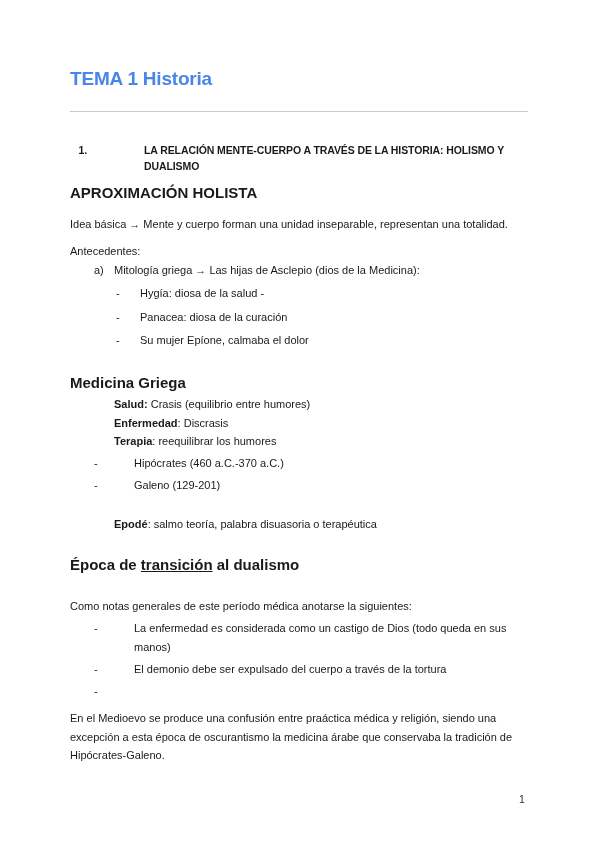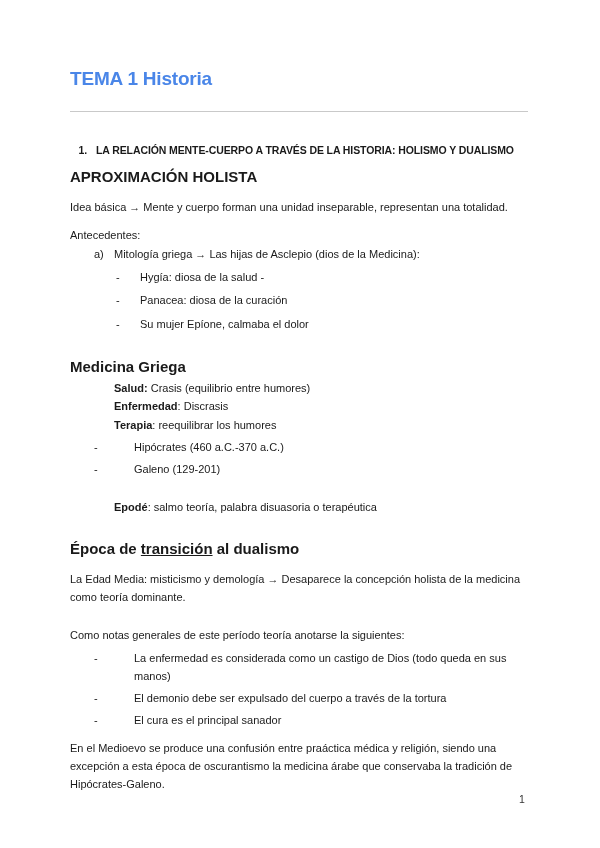--- a/index.html
+++ b/index.html
@@ -57,20 +57,21 @@
   }
   .num-heading .num {
     width: 26px;
     flex: 0 0 26px;
     text-align: right;
     padding-right: 9px;
     box-sizing: border-box;
   }
   .num-heading .htext {
     flex: 1;
+    margin-left: 48px;
   }
 
   
   .bold-line {
     font-size: 15px;
     font-weight: bold;
     line-height: 1.62;
     margin-top: 7px;
   }
   .para {
@@ -230,38 +231,36 @@
     <div class="def">
       <b>Epodé</b><span>: salmo teoría, palabra disuasoria o terapéutica</span>
     </div>
 
     <div class="spacer-lg"></div>
 
     <div class="bold-line" style="margin-top:0;">
       <span>Época de </span><span class="underline-word">transición</span><span> al dualismo</span>
     </div>
 
-    <div class="para">La Edad Media: misticismo y demología → Desaparece la concepción holista de la medicina como teoría dominante.</div>
 
     <div class="spacer-lg"></div>
 
-    <div class="para tight">Como notas generales de este período teoría anotarse la siguientes:</div>
+    <div class="para tight">Como notas generales de este período médica anotarse la siguientes:</div>
 
     <div>
       <div class="li-dash2">
         <span class="marker">-</span>
         <span class="txt">La enfermedad es considerada como un castigo de Dios (todo queda en sus manos)</span>
       </div>
       <div class="li-dash2">
         <span class="marker">-</span>
         <span class="txt">El demonio debe ser expulsado del cuerpo a través de la tortura</span>
       </div>
       <div class="li-dash2">
         <span class="marker">-</span>
-        <span class="txt">El cura es el principal sanador</span>
       </div>
     </div>
 
     <div class="para">En el Medioevo se produce una confusión entre praáctica médica y religión, siendo una excepción a esta época de oscurantismo la medicina árabe que conservaba la tradición de Hipócrates-Galeno.</div>
 
   </div>
 
   <div class="tbl-wrap">
 
     <span class="tbl-note"></span>

